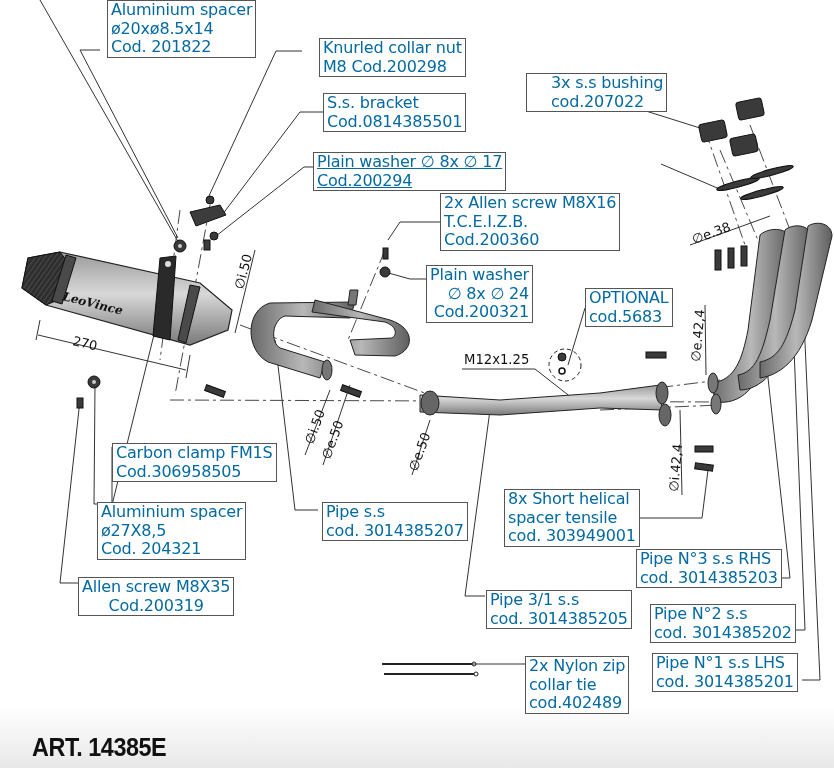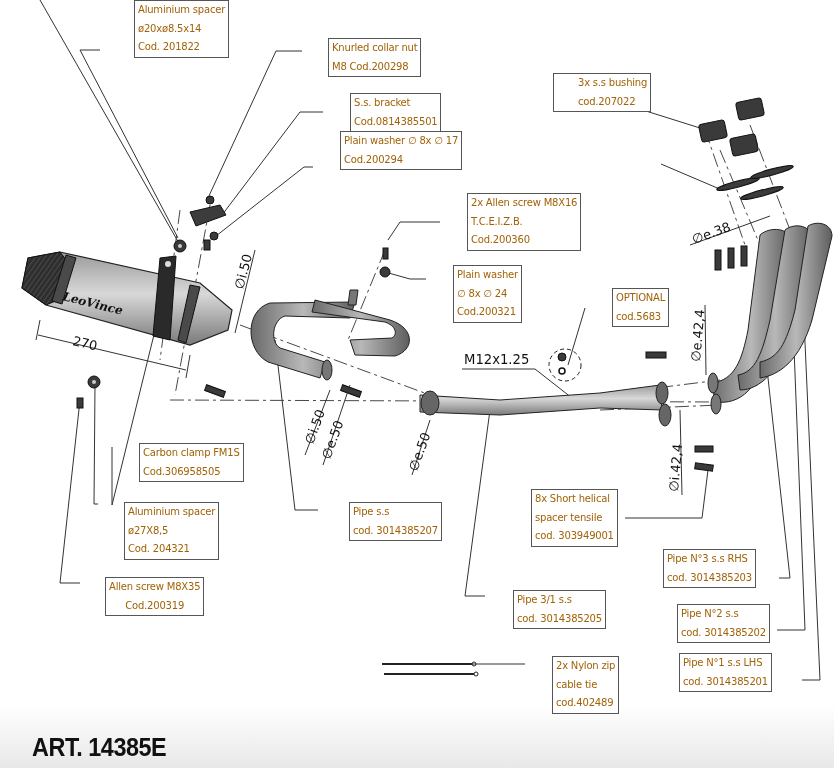--- a/index.html
+++ b/index.html
@@ -1,20 +1,20 @@
 <!DOCTYPE html>
 <html><head>
 <meta charset="utf-8">
 <style>
   html, body { margin: 0; padding: 0; }
   body { width: 834px; height: 768px; position: relative; overflow: hidden; background: #ffffff; font-family: "DejaVu Sans", sans-serif; }
   #stage { position: absolute; left: 0; top: 0; width: 834px; height: 768px; }
   .footer-band { position: absolute; left: 0; top: 705px; width: 834px; height: 63px; background: linear-gradient(#ffffff, #e8e8e8); }
   .art-title { position: absolute; left: 32px; top: 732px; font-family: "Liberation Sans", sans-serif; font-weight: bold; font-size: 26px; color: #111; letter-spacing: -0.5px; transform: scaleX(0.9); transform-origin: left; }
-  .callout { position: absolute; border: 1.3px solid #555; background: #fff; padding: 0 3px; font-family: "DejaVu Sans", sans-serif; font-size: 10px; line-height: 18.5px; color: #a16207; white-space: nowrap; letter-spacing: -0.2px; margin-left: 27px; }
+  .callout { position: absolute; border: 1.3px solid #555; background: #fff; padding: 0 3px; font-family: "DejaVu Sans", sans-serif; font-size: 16px; line-height: 18.5px; color: #0369a1; white-space: nowrap; letter-spacing: -0.2px; }
   .callout .line { display: block; }
   .dim { font-family: "DejaVu Sans", sans-serif; font-size: 13px; fill: #111; }
   .lead { stroke: #333; stroke-width: 1; fill: none; }
   .axis { stroke: #333; stroke-width: 0.9; fill: none; stroke-dasharray: 14 4 3 4; }
   .metal { fill: url(#gMetal); stroke: #222; stroke-width: 1.2; }
   .dark { fill: #3a3a3a; stroke: #111; stroke-width: 1; }
   .plain { font-family: "DejaVu Sans", sans-serif; font-size: 13.2px; fill: #111; }
 </style>
 </head>
 <body>
@@ -179,38 +179,38 @@
     </g>
 
     <text class="plain" x="464" y="364">M12x1.25</text>
   </svg>
 
   <div class="callout" style="left:107px;top:0px;">
     <span class="line">Aluminium spacer</span>
       <span class="line">ø20xø8.5x14</span>
       <span class="line">Cod. 201822</span>
   </div>
-  <div class="callout" style="left:301px;top:38px;">
+  <div class="callout" style="left:319px;top:38px;">
     <span class="line">Knurled collar nut</span>
       <span class="line">M8 Cod.200298</span>
   </div>
   <div class="callout" style="left:323px;top:93px;">
     <span class="line">S.s. bracket</span>
       <span class="line">Cod.0814385501</span>
   </div>
-  <div class="callout" style="left:313px;top:131px;">
+  <div class="callout" style="left:313px;top:152px;text-decoration:underline;">
     <span class="line">Plain washer ∅ 8x ∅ 17</span>
       <span class="line">Cod.200294</span>
   </div>
   <div class="callout" style="left:440px;top:193px;">
     <span class="line">2x Allen screw M8X16</span>
       <span class="line">T.C.E.I.Z.B.</span>
       <span class="line">Cod.200360</span>
   </div>
-  <div class="callout" style="left:426px;top:265px;">
+  <div class="callout" style="left:426px;top:265px;text-align:right;">
     <span class="line">Plain washer</span>
       <span class="line">∅ 8x ∅ 24</span>
       <span class="line">Cod.200321</span>
   </div>
   <div class="callout" style="left:526px;top:73px;padding-left:24px;">
     <span class="line">3x s.s bushing</span>
       <span class="line">cod.207022</span>
   </div>
   <div class="callout" style="left:585px;top:288px;">
     <span class="line">OPTIONAL</span>
@@ -249,18 +249,18 @@
   <div class="callout" style="left:650px;top:604px;">
     <span class="line">Pipe N°2 s.s</span>
       <span class="line">cod. 3014385202</span>
   </div>
   <div class="callout" style="left:652px;top:653px;">
     <span class="line">Pipe N°1 s.s LHS</span>
       <span class="line">cod. 3014385201</span>
   </div>
   <div class="callout" style="left:525px;top:656px;">
     <span class="line">2x Nylon zip</span>
-      <span class="line">cable tie</span>
+      <span class="line">collar tie</span>
       <span class="line">cod.402489</span>
   </div>
 
   <div class="art-title">ART. 14385E</div>
 </div>
 
 </body></html>

